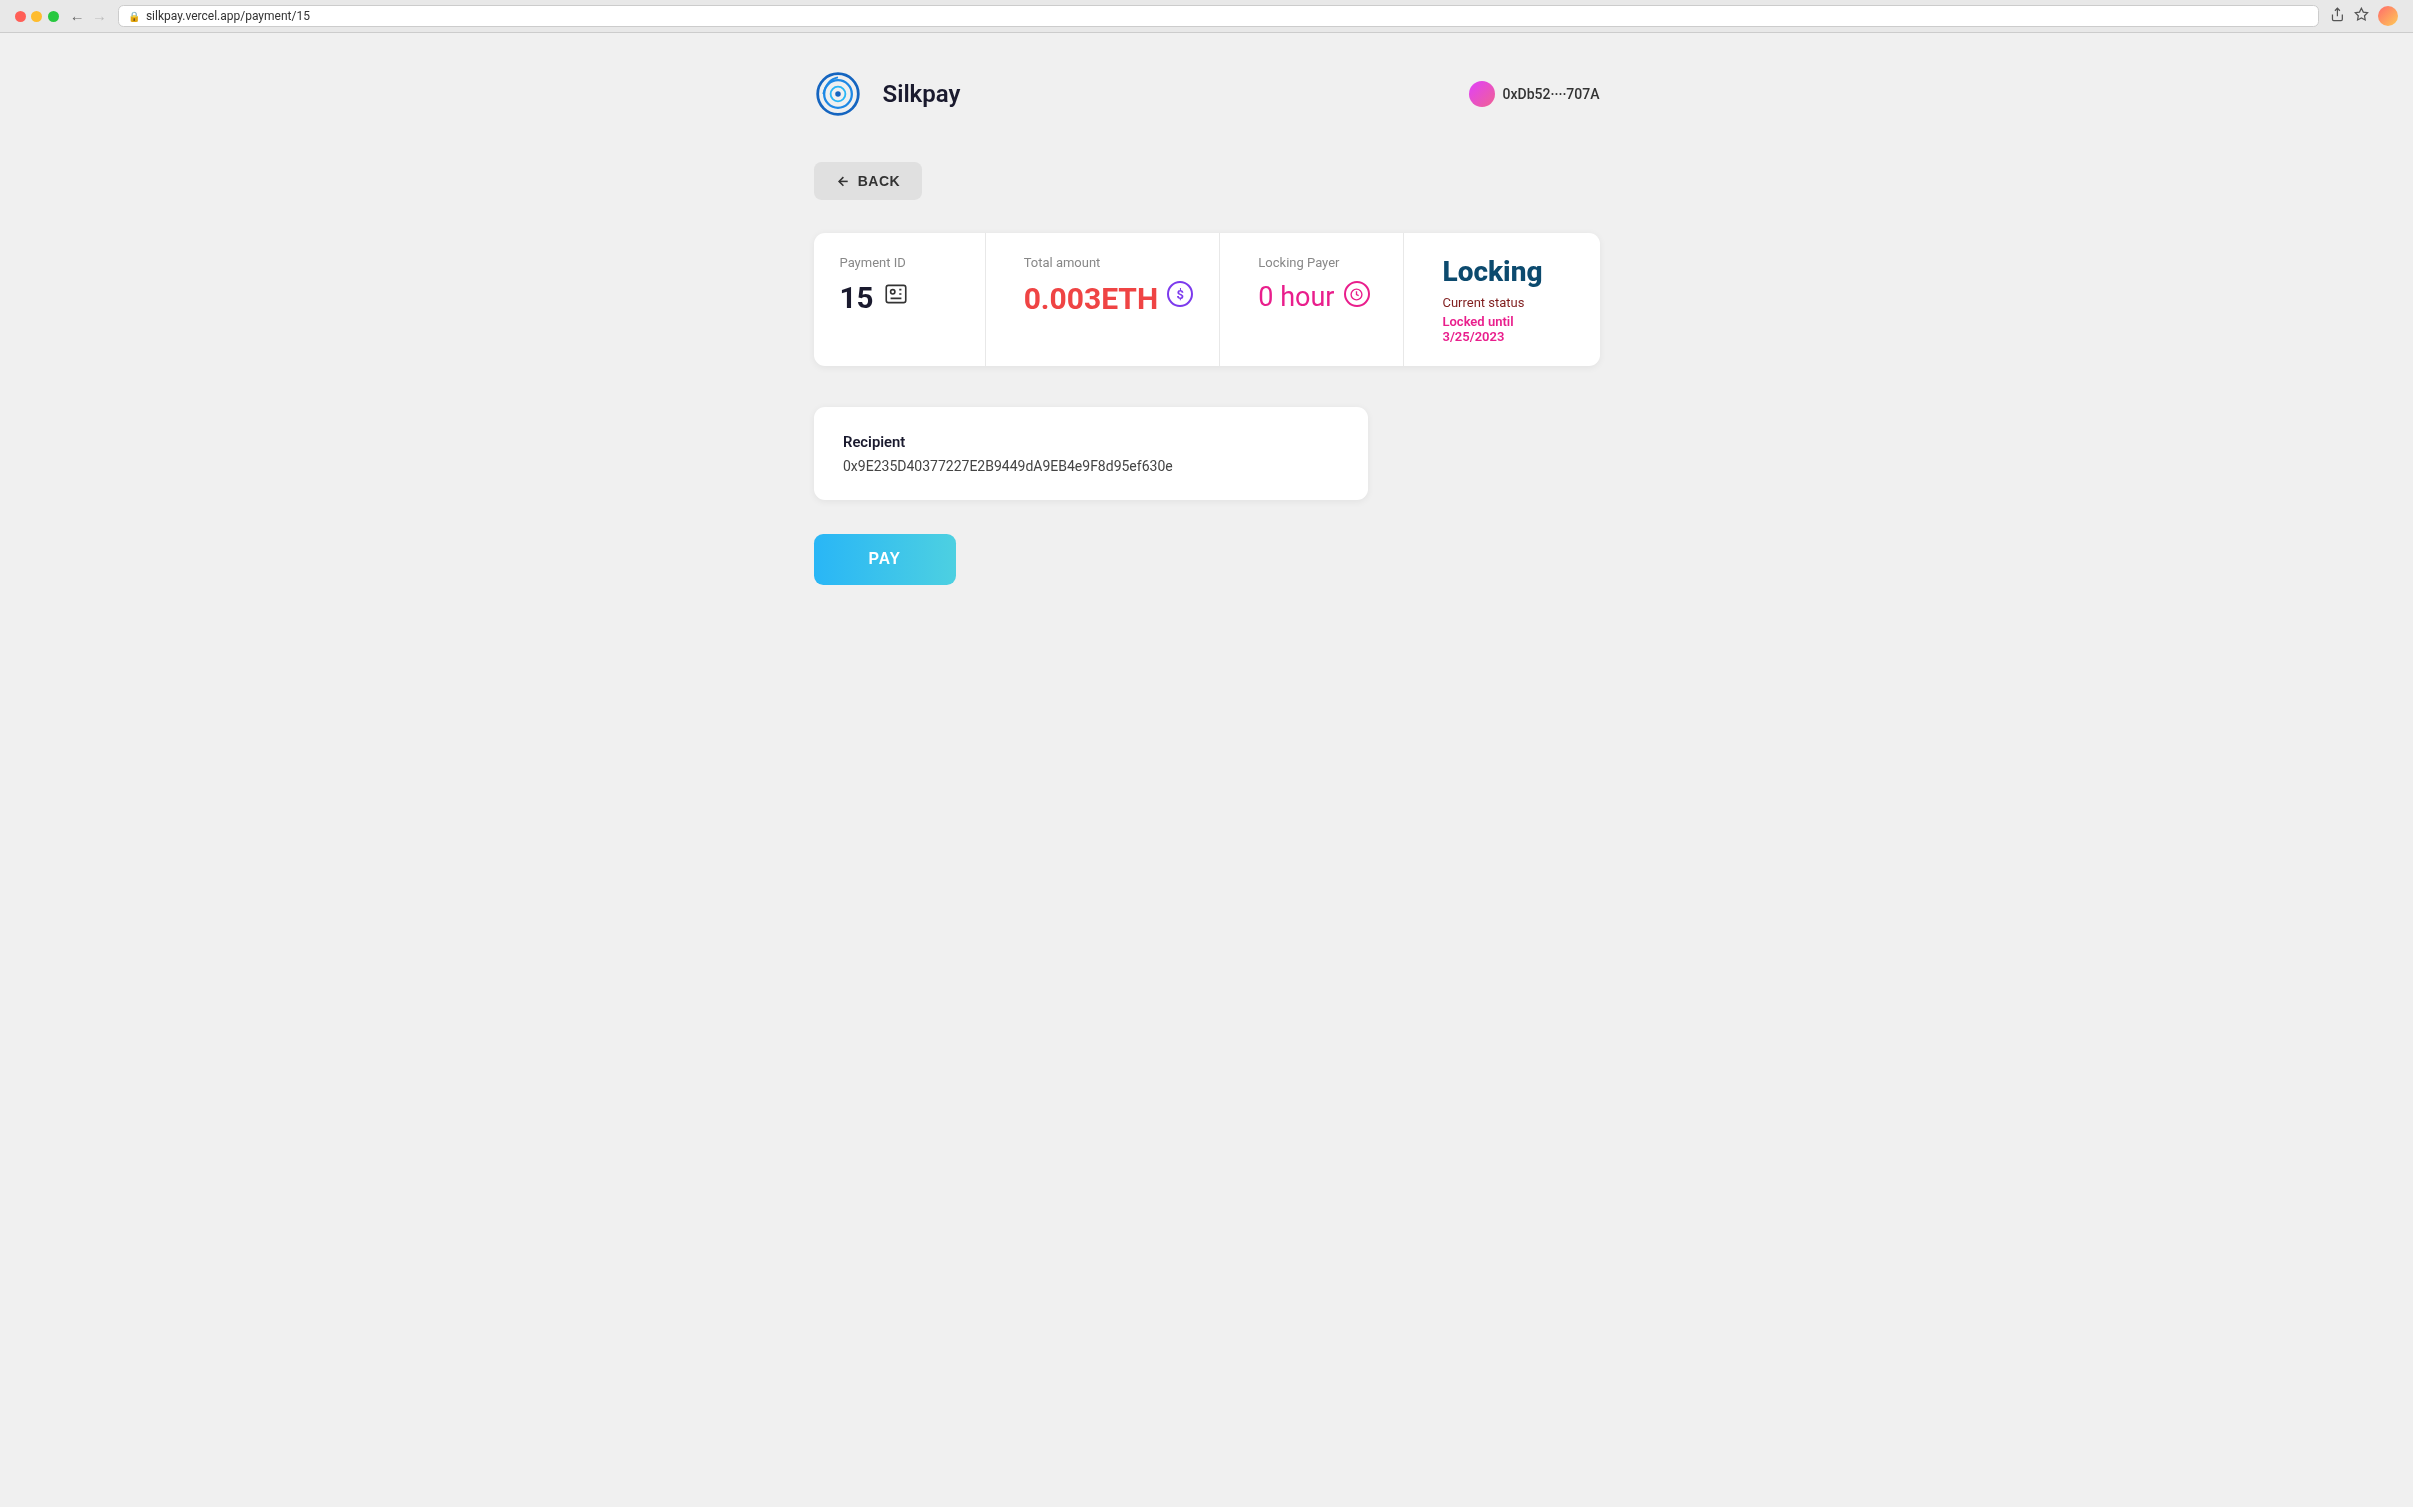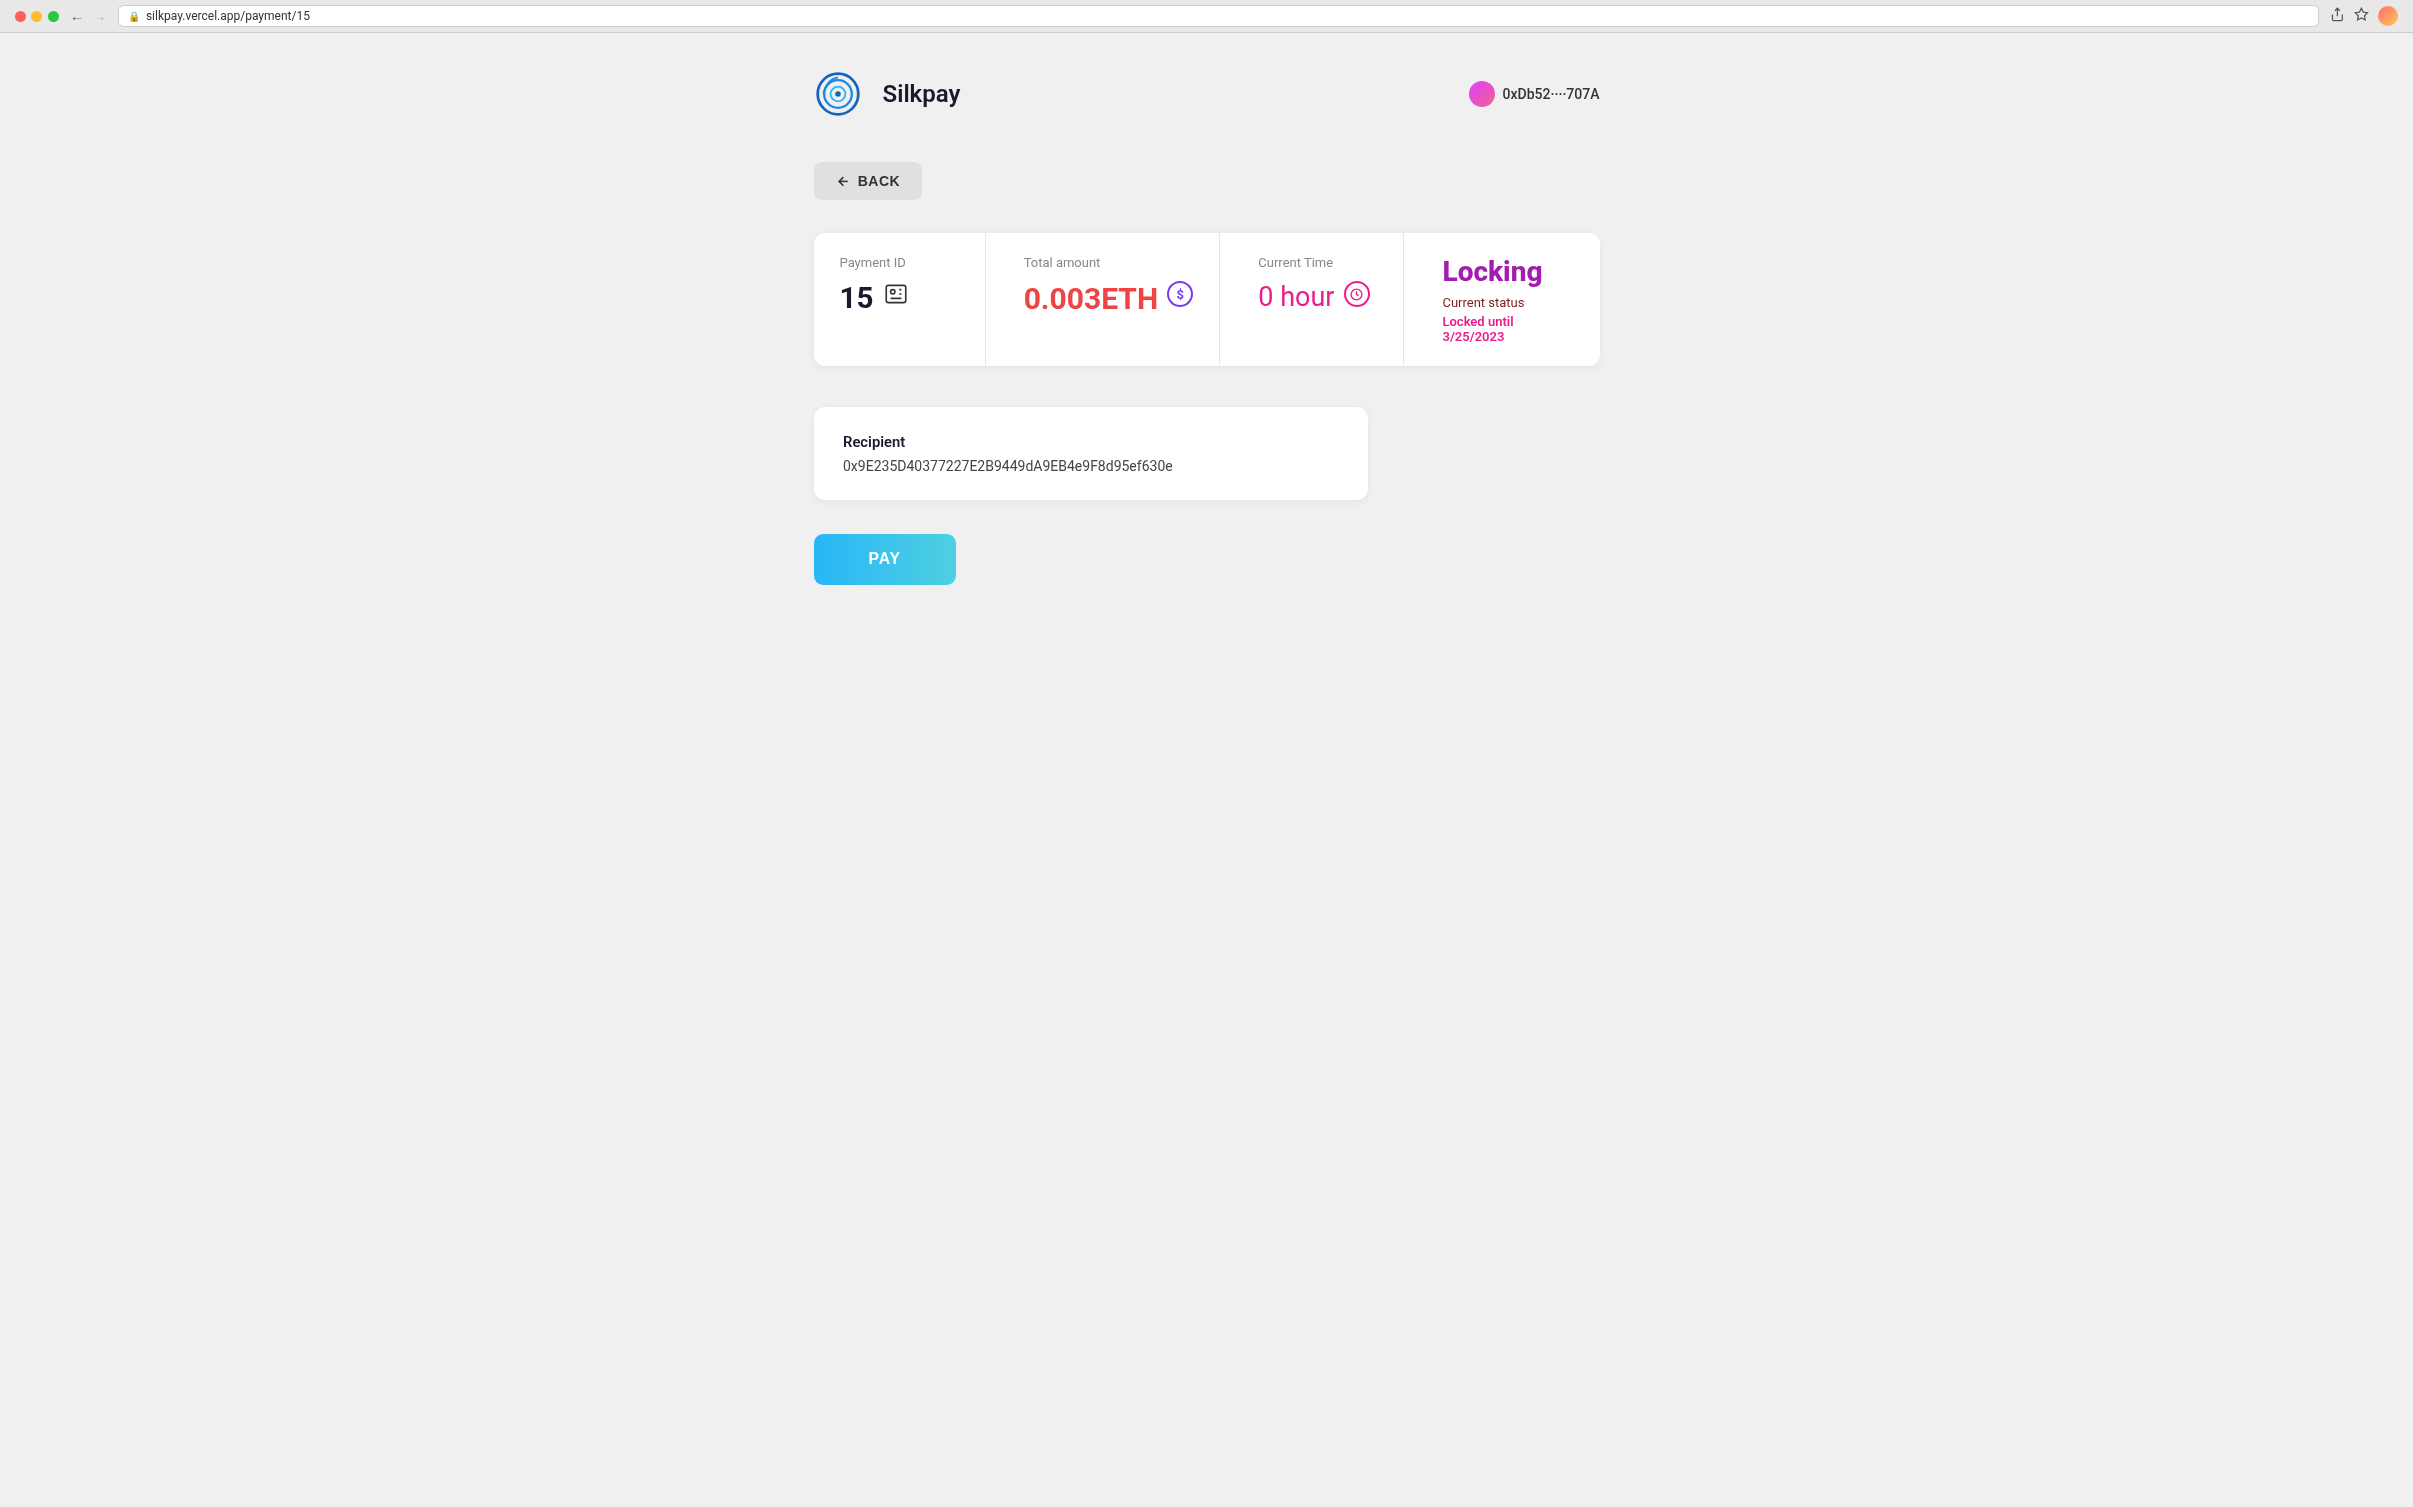--- a/index.html
+++ b/index.html
@@ -189,21 +189,21 @@
     }
 
     
     .status-card {
       flex: 1.1;
       padding: 22px 26px;
     }
     .status-title {
       font-size: 28px;
       font-weight: 800;
-      color: #a21caf;
+      color: #0c4a6e;
       margin-bottom: 7.4px;
     }
     .status-label {
       font-size: 13px;
       color: #7f1d1d;
       margin-bottom: 3.7px;
     }
     .status-locked-until {
       font-size: 13px;
       color: #e91e8c;
@@ -330,21 +330,21 @@
 
     <div class="info-card">
       <div class="info-card-label">Total amount</div>
       <div class="info-card-value">
         <span class="amount-value">0.003ETH</span>
         <div class="dollar-icon">$</div>
       </div>
     </div>
 
     <div class="info-card">
-      <div class="info-card-label">Current Time</div>
+      <div class="info-card-label">Locking Payer</div>
       <div class="info-card-value">
         <span class="locking-time-value">0 hour</span>
         <div class="clock-icon">
           <svg width="13" height="13" viewBox="0 0 24 24" fill="none" stroke="#e91e8c" stroke-width="2.5">
             <circle cx="12" cy="12" r="10"></circle>
             <polyline points="12 6 12 12 16 14"></polyline>
           </svg>
         </div>
       </div>
     </div>

